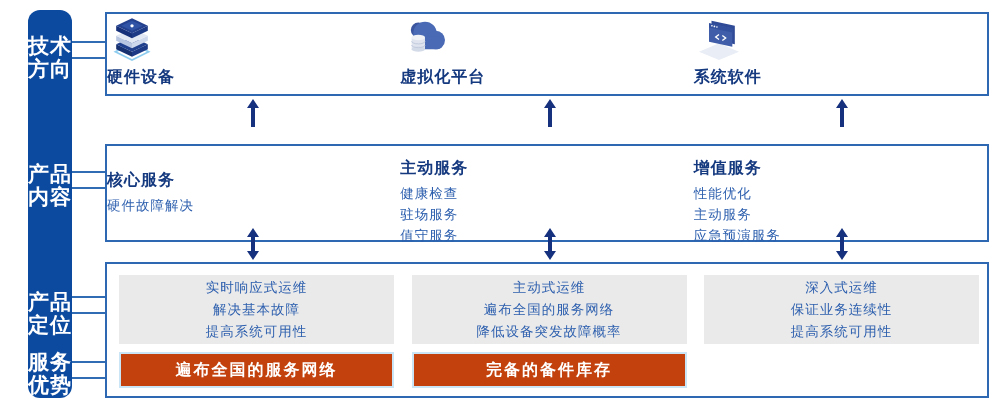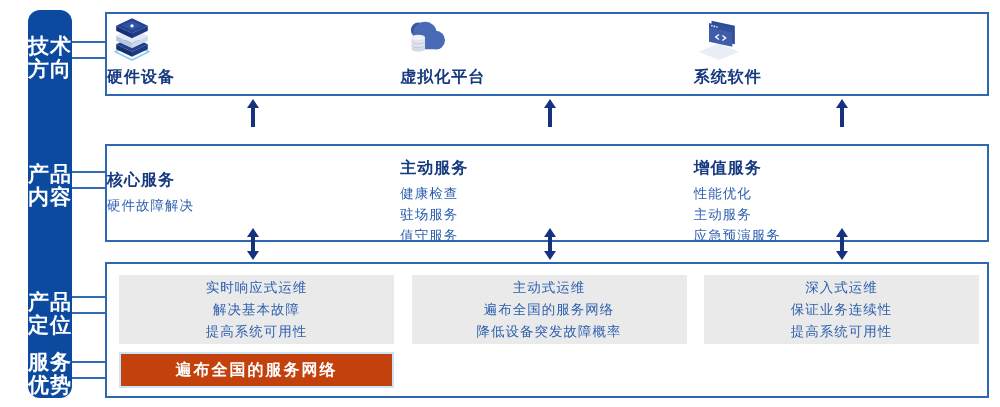--- a/index.html
+++ b/index.html
@@ -183,20 +183,21 @@
         <div class="gray-line">提高系统可用性</div>
       </div>
       <div class="blue-bar">遍布全国的服务网络</div>
     </div>
     <div class="pos-col">
       <div class="gray-panel">
         <div class="gray-line">主动式运维</div>
         <div class="gray-line">遍布全国的服务网络</div>
         <div class="gray-line">降低设备突发故障概率</div>
       </div>
+      <div class="blue-bar">完备的备件库存</div>
     </div>
     <div class="pos-col">
       <div class="gray-panel">
         <div class="gray-line">深入式运维</div>
         <div class="gray-line">保证业务连续性</div>
         <div class="gray-line">提高系统可用性</div>
       </div>
     </div>
   </div>
 

